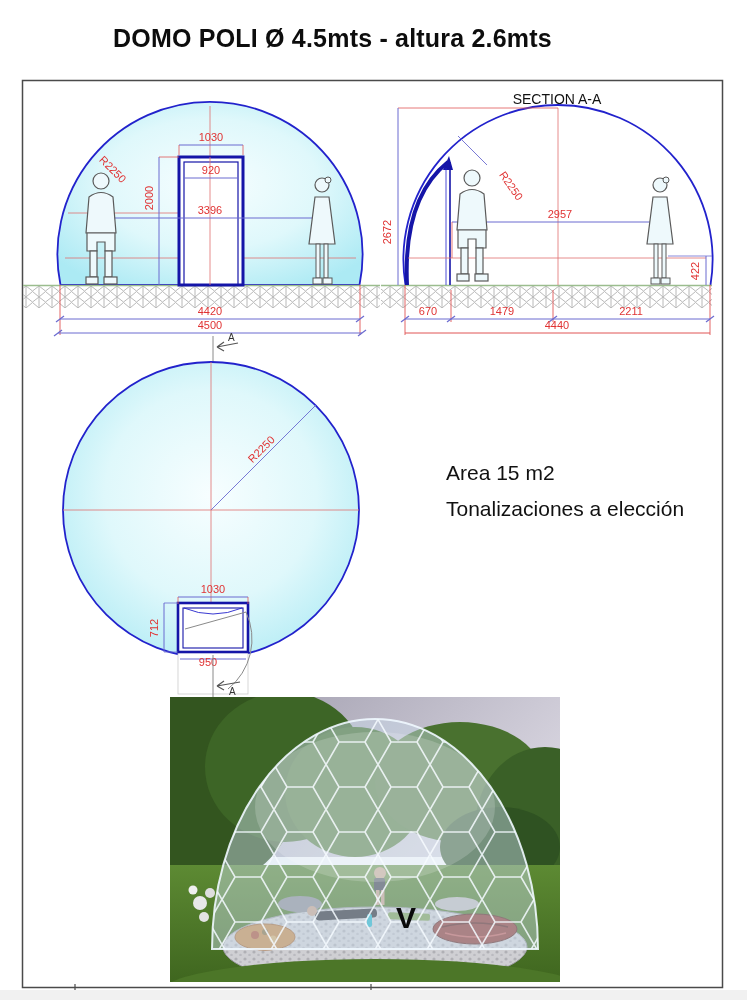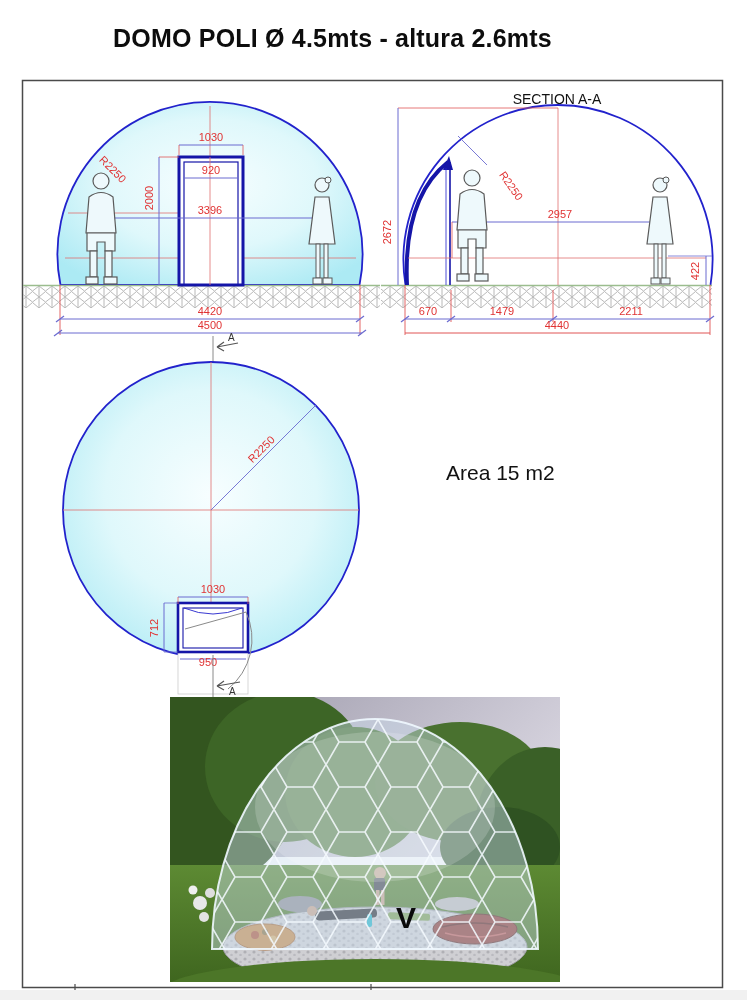--- a/index.html
+++ b/index.html
@@ -191,20 +191,21 @@
       <text class="dim" x="208" y="666">950</text>
 
       <line x1="213" y1="655" x2="213" y2="697" stroke="#8a8a8a" stroke-width="1"></line>
       <path d="M 240,682 L 217,686 M 217,686 L 224,681 M 217,686 L 224,690" fill="none" stroke="#555" stroke-width="1.2"></path>
       <text class="marker" x="229" y="695">A</text>
     </g>
   </svg>
 
   <div class="specs">
     <div>Area 15 m2</div>
+    <div>Tonalizaciones a elección</div>
   </div>
 
   <div class="photo">
     <svg width="390" height="285" viewBox="0 0 390 285">
       <defs>
         <linearGradient id="skyGrad" x1="0" y1="0" x2="1" y2="0.4">
           <stop offset="0%" stop-color="#9a97a8"></stop>
           <stop offset="100%" stop-color="#d6d3de"></stop>
         </linearGradient>
         <linearGradient id="grassGrad" x1="0" y1="0" x2="0" y2="1">

